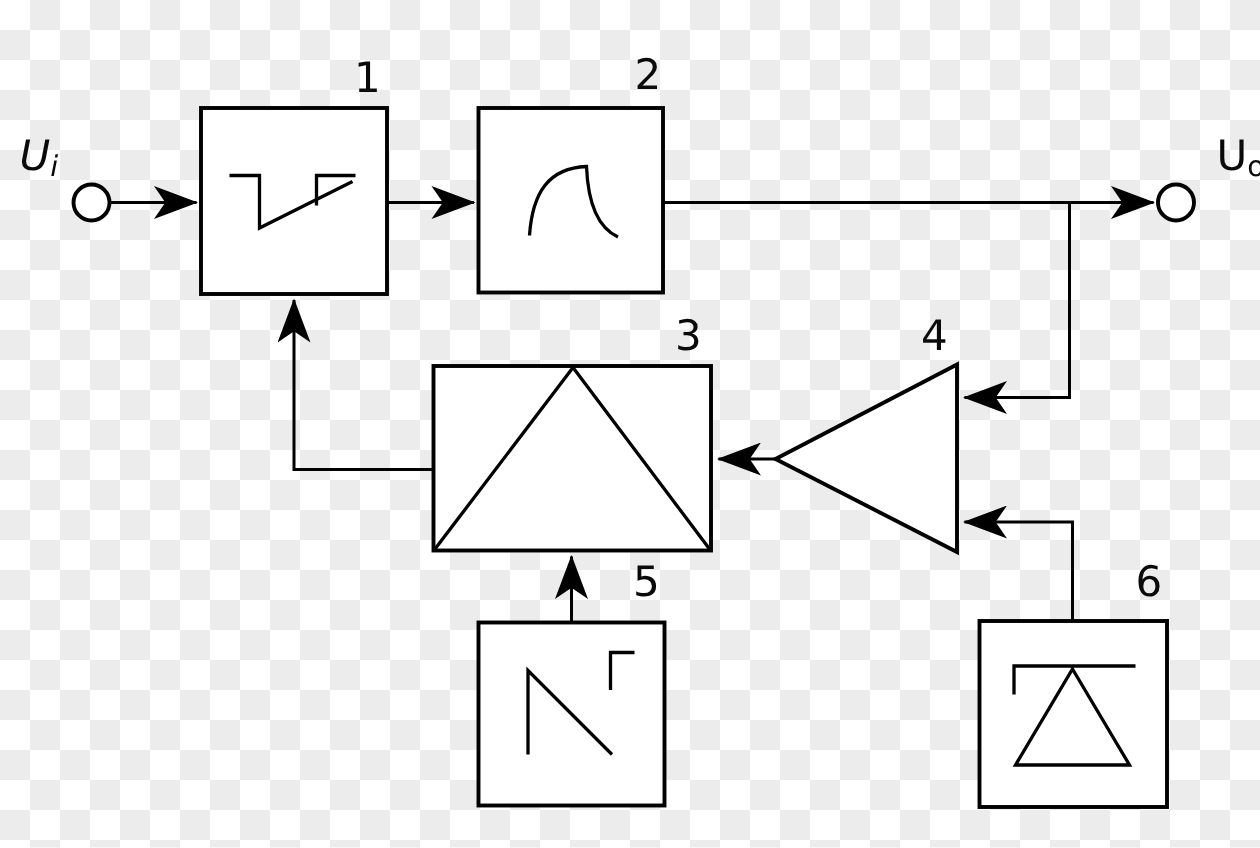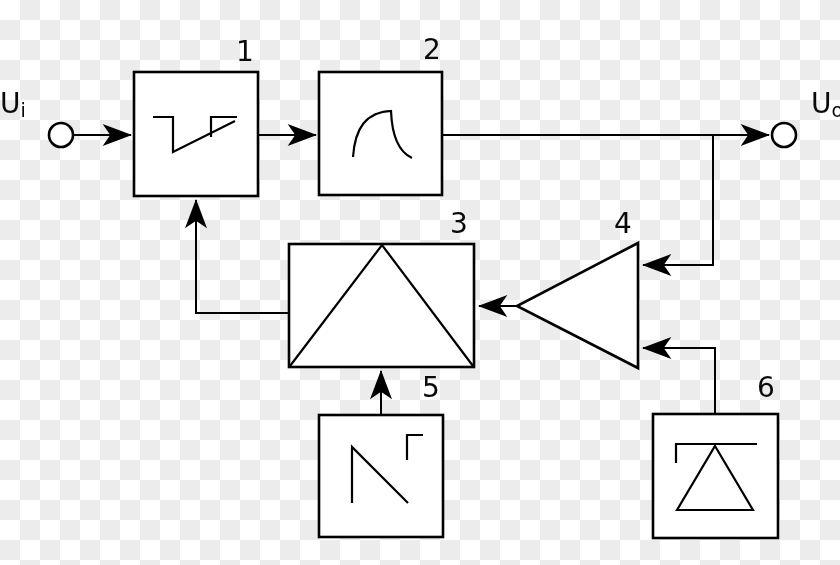--- a/index.html
+++ b/index.html
@@ -64,21 +64,21 @@
 
     <g stroke="#000" stroke-width="2.2" fill="none" stroke-linecap="butt" stroke-linejoin="miter">
       <path d="M153,117 H173 V152 L235,121 M237,117 H211 V137"></path>
       <path d="M353,157 C355,128 366,112 391,111 C392,136 399,152 412,158"></path>
       <path d="M290,366 L382,245 L473,366"></path>
       <path d="M352,503 L352,447 L408,503 M407,460 L407,435 L423,435"></path>
       <path d="M676,463 L676,444 L757,444 M715,446 L753,510 L677,510 Z"></path>
     </g>
   </svg>
 
-  <div class="lbl" style="left:0;top:88px;"><span>U</span><sub>i</sub></div>
+  <div class="lbl" style="left:13px;top:88px;font-style:italic;"><span>U</span><sub>i</sub></div>
 
   <div class="lbl" style="left:811px;top:88px;"><span>U</span><sub>o</sub></div>
 
   <div class="lbl" style="left:236px;top:36px;">1</div>
   <div class="lbl" style="left:423px;top:34px;">2</div>
   <div class="lbl" style="left:450px;top:208px;">3</div>
   <div class="lbl" style="left:614px;top:208px;">4</div>
   <div class="lbl" style="left:422px;top:372px;">5</div>
   <div class="lbl" style="left:757px;top:372px;">6</div>
 

